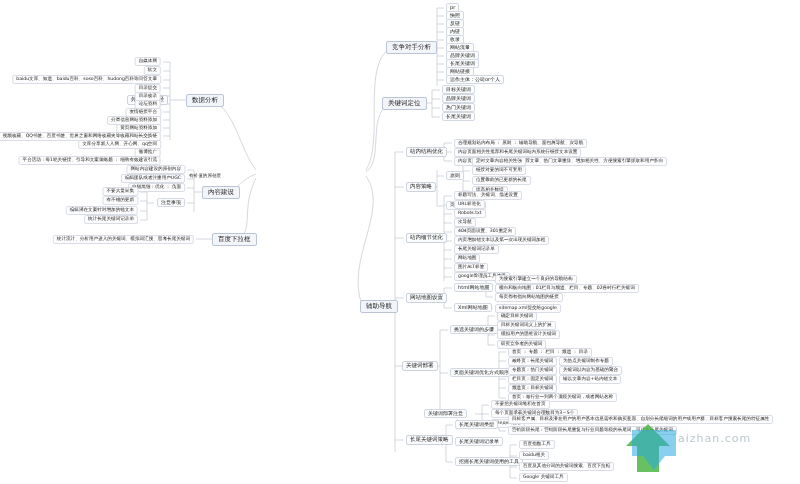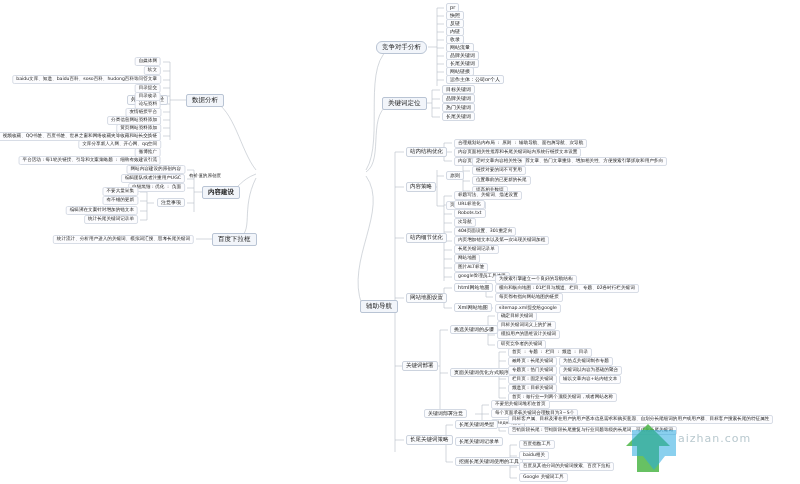--- a/index.html
+++ b/index.html
@@ -219,21 +219,21 @@
         <path d="M147 201 H 140"></path>
       <path d="M147 211 H 140"></path>
         <path d="M147 220 H 140"></path>
 
       <path d="M212 239 H 204"></path>
         <path d="M204 239 H 196"></path>
     </g>
   </svg>
 
 
-  <div class="node lvl1" style="left:376px;top:41px;border-radius:6px;">竞争对手分析</div>
+  <div class="node lvl1" style="left:386px;top:41px;">竞争对手分析</div>
   <div class="node lvl3" style="left:446px;top:3px;">pr</div>
   <div class="node lvl3" style="left:446px;top:11px;">快照</div>
   <div class="node lvl3" style="left:446px;top:19px;">反链</div>
   <div class="node lvl3" style="left:446px;top:27px;">内链</div>
   <div class="node lvl3" style="left:446px;top:35px;">收录</div>
   <div class="node lvl3" style="left:446px;top:43px;">网站流量</div>
   <div class="node lvl3" style="left:446px;top:51px;">品牌关键词</div>
   <div class="node lvl3" style="left:446px;top:59px;">长尾关键词</div>
   <div class="node lvl3" style="left:446px;top:67px;">网站链接</div>
   <div class="node lvl3" style="left:446px;top:75px;">运作主体：公司or个人</div>
@@ -322,21 +322,21 @@
   <div class="node lvl4" style="left:161px;top:92px;transform:translateX(-100%);">目录收录</div>
   <div class="node lvl4" style="left:161px;top:100px;transform:translateX(-100%);">论坛资料</div>
   <div class="node lvl4" style="left:161px;top:108px;transform:translateX(-100%);">友情链接平台</div>
   <div class="node lvl4" style="left:161px;top:116px;transform:translateX(-100%);">分类信息网站资料添加</div>
   <div class="node lvl4" style="left:161px;top:124px;transform:translateX(-100%);">黄页网站资料添加</div>
   <div class="node lvl4" style="left:161px;top:132px;transform:translateX(-100%);">百度搜藏、视频收藏、QQ书签、百度书签、世界之窗和网络收藏夹等收藏和站长交换链</div>
   <div class="node lvl4" style="left:161px;top:140px;transform:translateX(-100%);">文库分享新人入网、开心网、qq空间</div>
   <div class="node lvl4" style="left:161px;top:148px;transform:translateX(-100%);">微博推广</div>
   <div class="node lvl4" style="left:161px;top:156px;transform:translateX(-100%);">平台活动：每1轮关链接、引导和文案策略题 ：  细致有效建设引流</div>
 
-  <div class="node lvl1" style="left:202px;top:186px;font-weight:bold;">内容建设</div>
+  <div class="node lvl1" style="left:202px;top:186px;">内容建设</div>
   <div class="node lvl4" style="left:185px;top:165px;transform:translateX(-100%);">网站内容建设的原创内容</div>
   <div class="node lvl4" style="left:185px;top:174px;transform:translateX(-100%);">编辑团队或者注重用户UGC</div>
   <div class="node lvl4 plain" style="left:188px;top:174px;">有价值的原创度</div>
   <div class="node lvl4" style="left:185px;top:183px;transform:translateX(-100%);">白猫黑猫：优化 ： 负面</div>
   <div class="node lvl3" style="left:185px;top:198px;transform:translateX(-100%);">注意事项</div>
   <div class="node lvl4" style="left:138px;top:187px;transform:translateX(-100%);">不要大量采集</div>
   <div class="node lvl4" style="left:138px;top:196px;transform:translateX(-100%);">有不错的更新</div>
   <div class="node lvl4" style="left:138px;top:206px;transform:translateX(-100%);">编辑潜在文案针对增加的锚文本</div>
   <div class="node lvl4" style="left:138px;top:215px;transform:translateX(-100%);">统计长尾关键词记录单</div>
 

